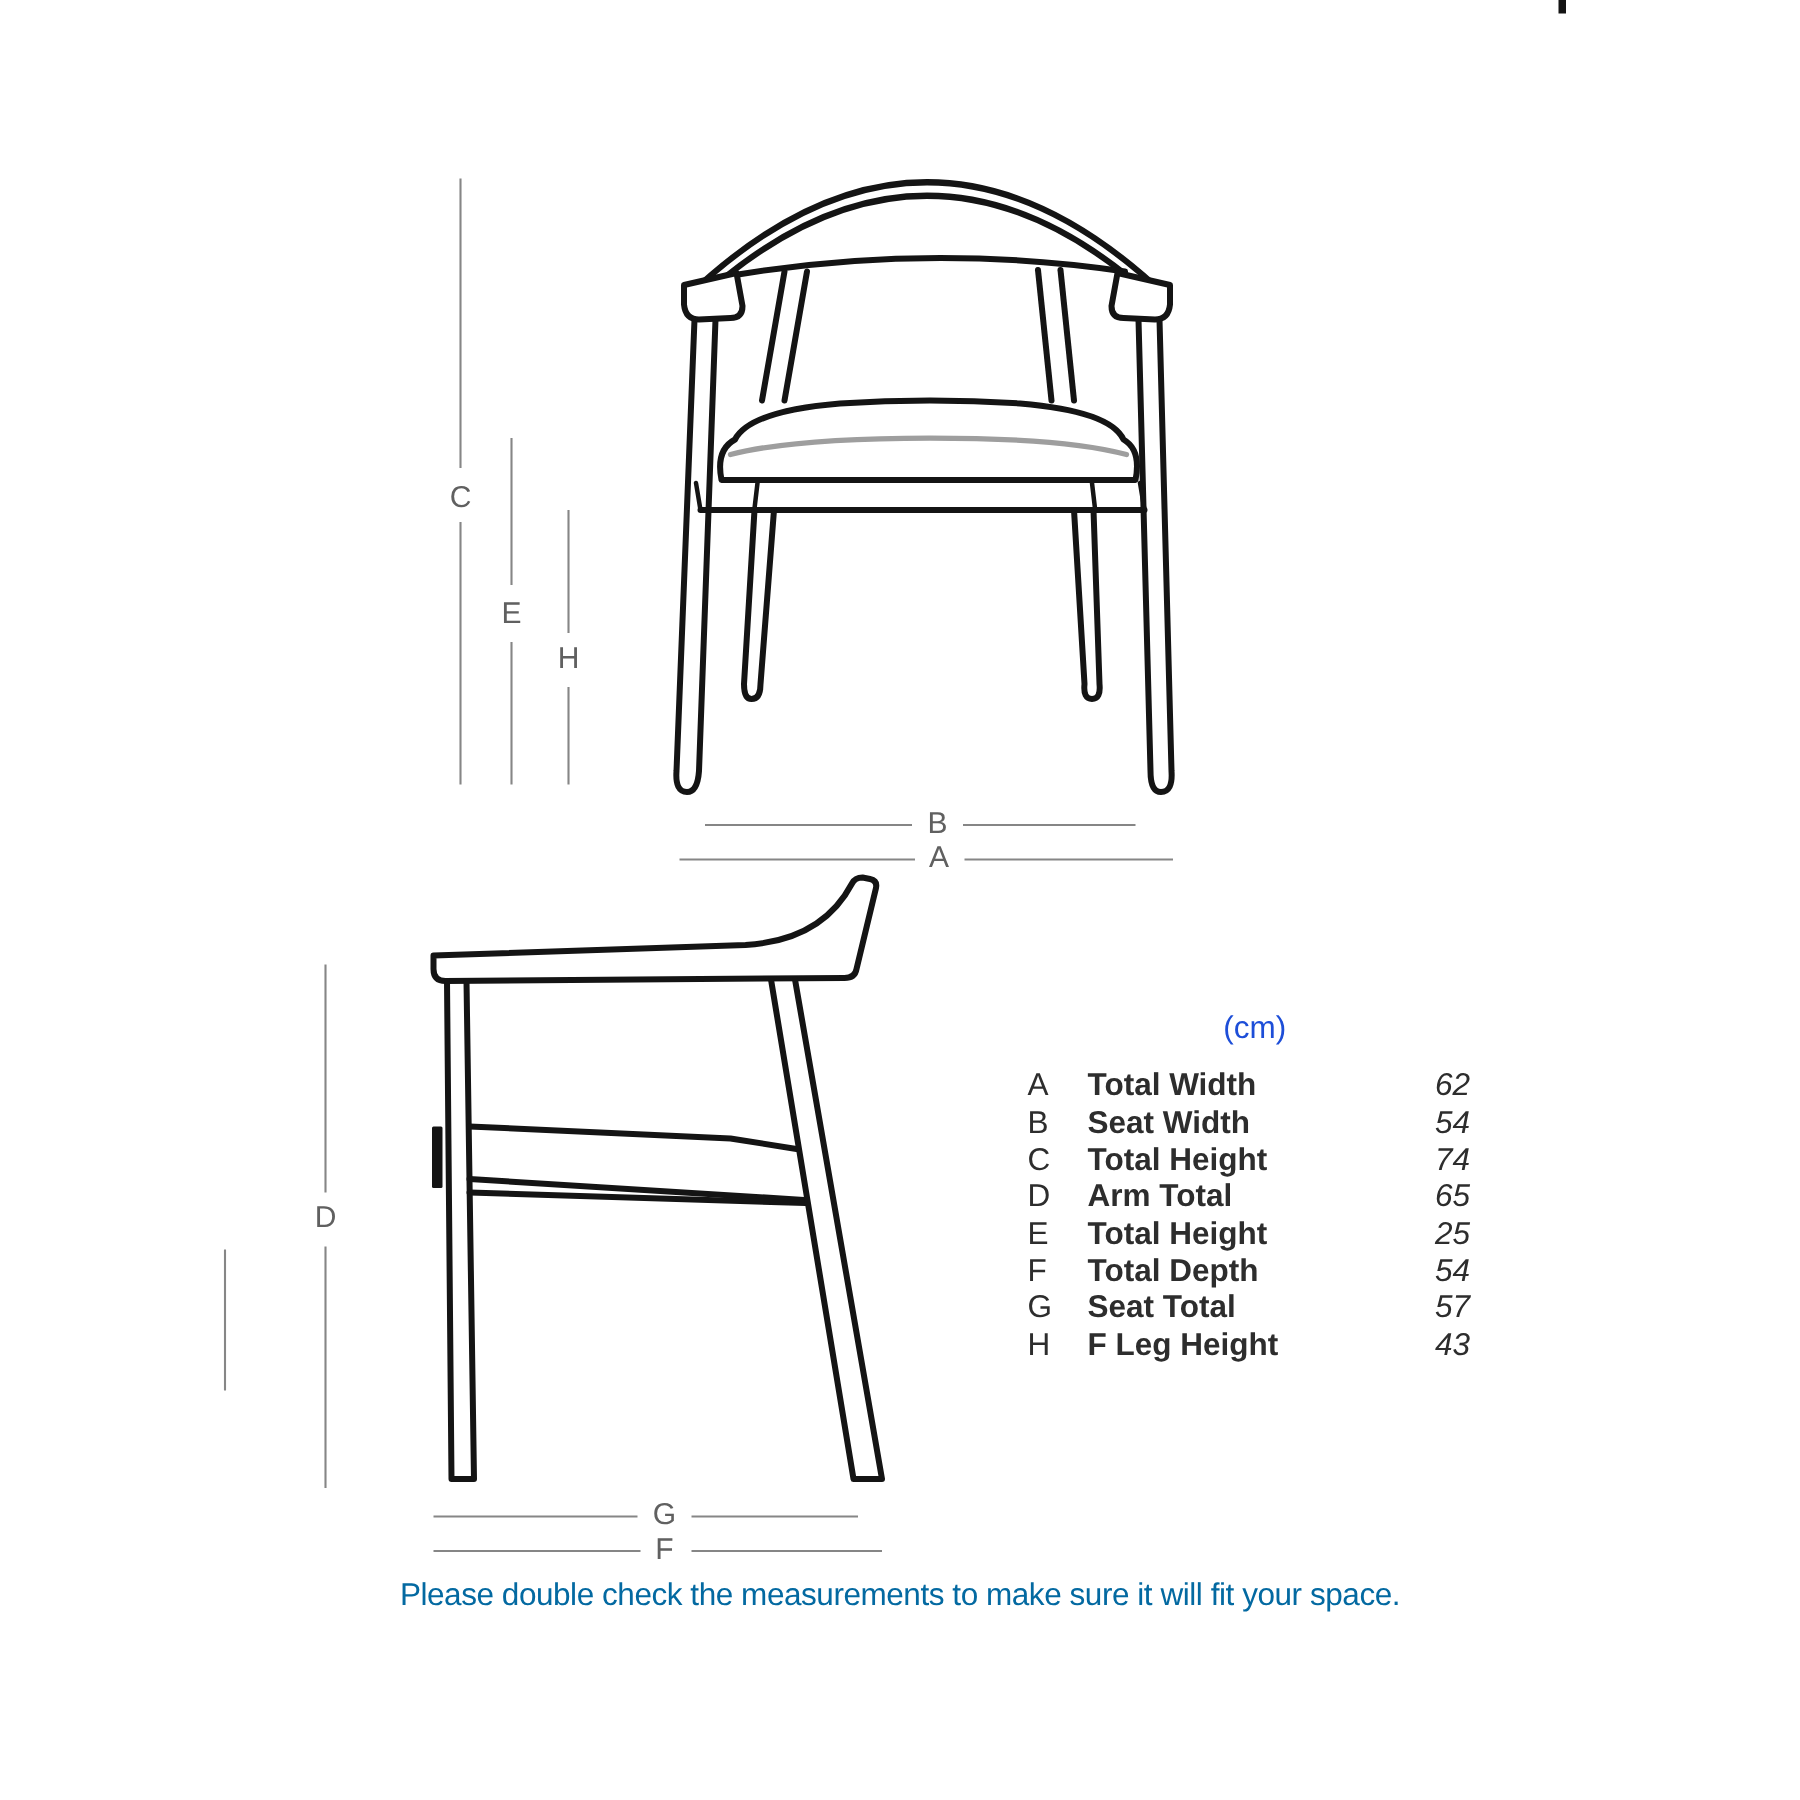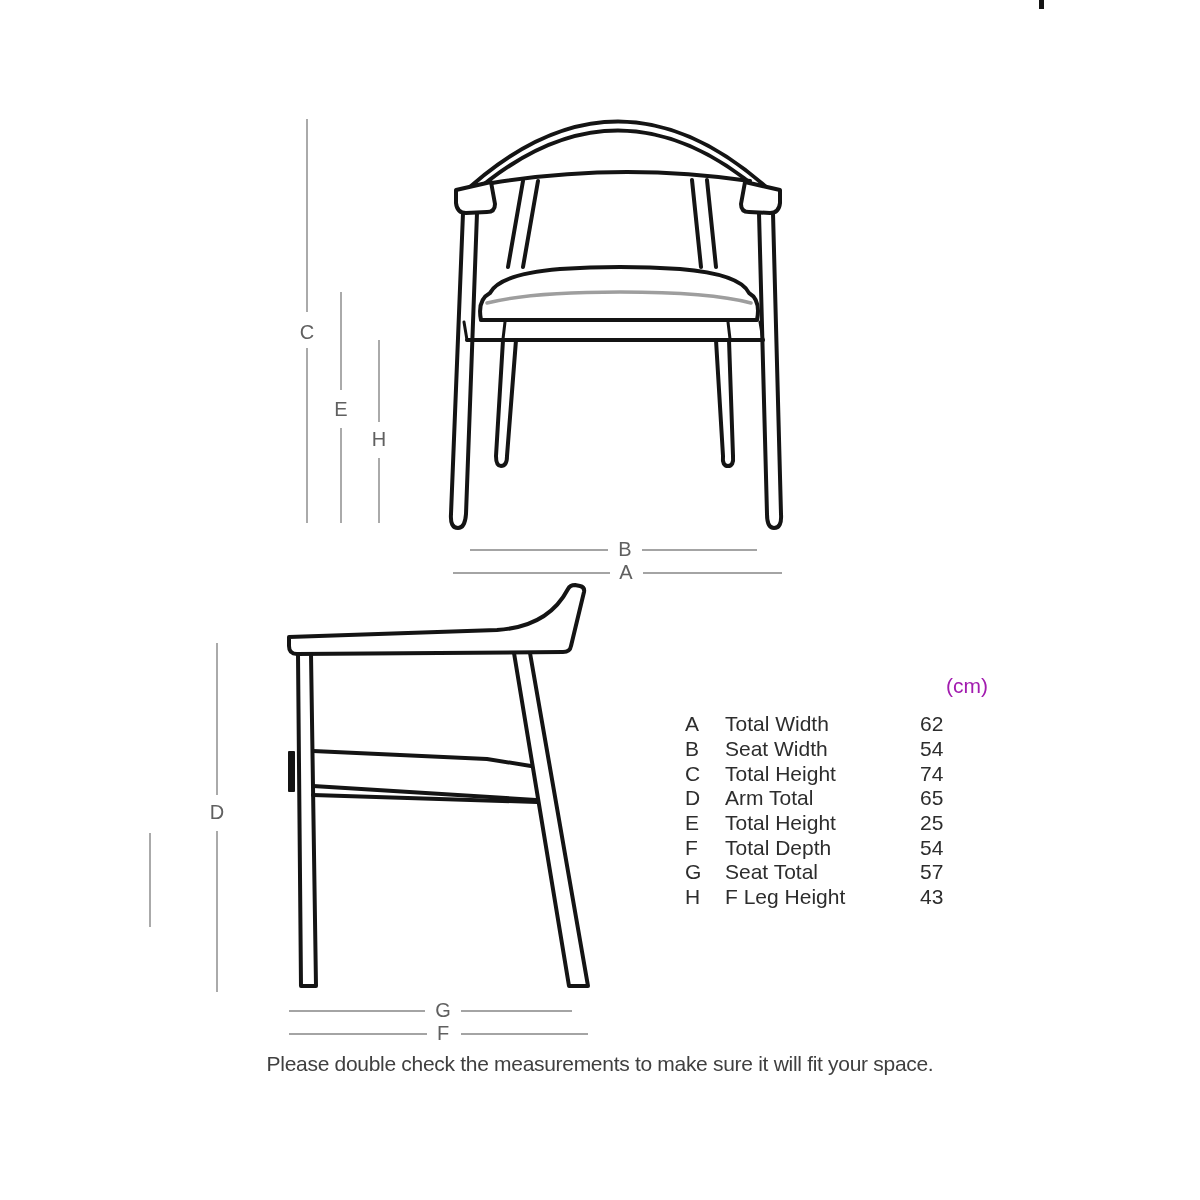--- a/index.html
+++ b/index.html
@@ -26,41 +26,41 @@
     position:absolute;
     left:685px; top:712px;
     width:303px;
     color:#2d2d2d;
     font-size:21px;
   }
   .meas-unit{
     position:absolute;
     left:685px; top:674px;
     width:303px;
-    text-align:right;
-    color:#a21caf;
+    text-align:center;
+    color:#1d4ed8;
     font-size:21px;
   }
   .meas-row{
     display:flex;
     align-items:center;
     height:24.7px;
   }
   .meas-letter{width:40px;flex:0 0 40px;}
-  .meas-name{flex:1 1 auto;}
-  .meas-value{flex:0 0 60px;text-align:left;padding-right:8px;}
+  .meas-name{flex:1 1 auto;font-weight:bold;}
+  .meas-value{flex:0 0 60px;text-align:right;padding-right:8px;font-style:italic;}
 
   
   .note{
     position:absolute;
     left:0; right:0; top:1052px;
     text-align:center;
     font-size:21px;
     letter-spacing:-0.3px;
-    color:#404040;
+    color:#0369a1;
   }
 </style>
 </head>
 <body>
 
 <div class="canvas">
 
   <svg width="1200" height="1200" viewBox="0 0 1200 1200">
 
     <g fill="none" stroke-width="1.4" stroke="#868686">

